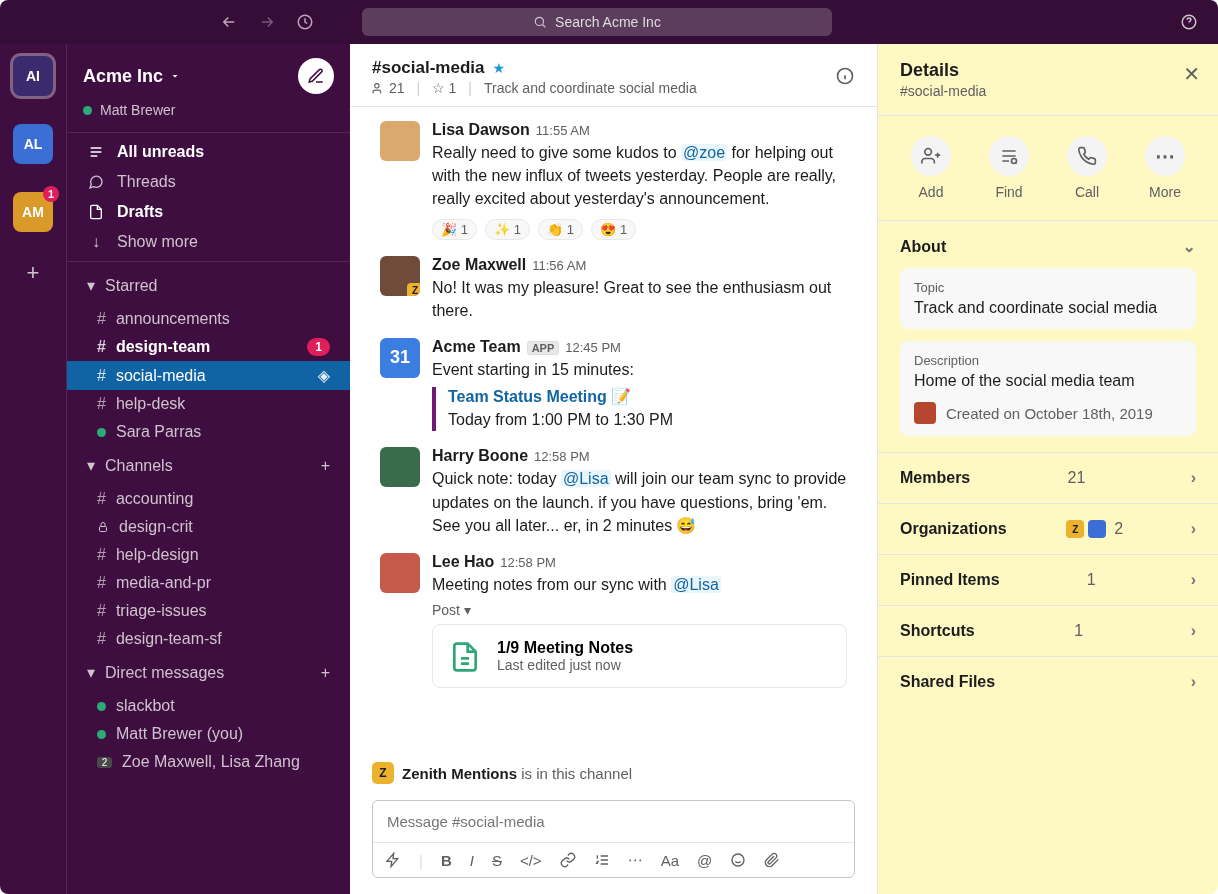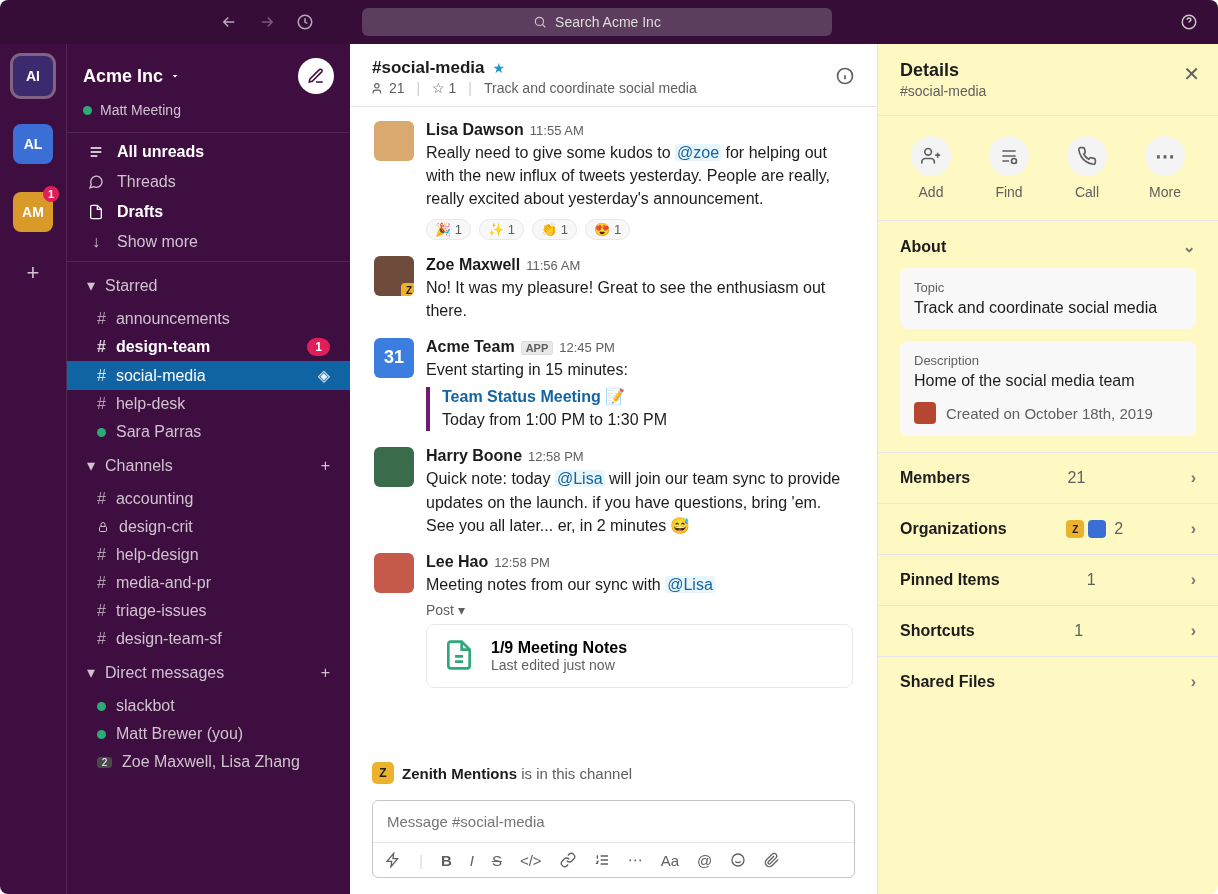--- a/index.html
+++ b/index.html
@@ -40,41 +40,41 @@
 .pill{margin-left:auto;background:#e01e5a;color:#fff;border-radius:10px;font-size:12px;font-weight:700;padding:0 8px;height:18px;line-height:18px}
 .main{flex:1;display:flex;overflow:hidden;background:#fff}
 .channel{flex:1;display:flex;flex-direction:column;border-right:1px solid #e5e5e5}
 .ch-header{padding:14px 22px 10px 22px;border-bottom:1px solid #e5e5e5;position:relative}
 .ch-title-row{display:flex;align-items:center;gap:8px}
 .ch-title{font-weight:800;font-size:17px;color:#1d1c1d}
 .star{color:#1d9bd1;font-size:14px}
 .ch-sub{color:#616061;font-size:14px;display:flex;align-items:center;gap:12px;margin-top:2px}
 .ch-sub .sep{color:#ccc}
 .info-icon{position:absolute;right:22px;top:22px;color:#616061;cursor:pointer}
-.msgs{flex:1;overflow-y:auto;padding:14px 24px}
+.msgs{flex:1;overflow-y:auto;padding:14px 30px}
 .msg{display:flex;gap:12px;margin-bottom:16px}
 .avatar{width:40px;height:40px;border-radius:6px;flex-shrink:0;display:flex;align-items:center;justify-content:center;font-weight:700;color:#fff;font-size:14px;position:relative;overflow:hidden}
 .avatar.lisa{background:#d9a970}
 .avatar.zoe{background:#6e4b3b}
 .avatar.cal{background:#3c7ee0}
 .avatar.harry{background:#3a6b4a}
 .avatar.lee{background:#c65a4a}
 .avatar.small{width:22px;height:22px;border-radius:4px;font-size:10px}
 .corner-badge{position:absolute;bottom:-3px;right:-3px;width:16px;height:16px;border-radius:4px;background:#ecb22e;color:#1d1c1d;font-size:10px;font-weight:800;display:flex;align-items:center;justify-content:center}
 .body-col{flex:1}
 .sender{font-weight:800;font-size:16px;color:#1d1c1d}
 .ts{color:#616061;font-size:13px;margin-left:6px;font-weight:400}
 .apptag{background:#e8e8e8;border:1px solid #ddd;color:#616061;font-size:11px;font-weight:700;border-radius:3px;padding:0 4px;margin-left:6px}
 .text{font-size:16px;color:#1d1c1d;line-height:1.45;margin-top:2px}
 .mention{color:#1264a3;background:#e8f5fa;border-radius:3px;padding:0 2px}
 .link{color:#1264a3}
 .reacts{display:flex;gap:8px;margin-top:8px}
 .react{border:1px solid #e8e8e8;background:#f8f8f8;border-radius:14px;padding:2px 8px;font-size:13px;color:#616061;cursor:pointer}
 .event-block{border-left:4px solid #701a75;padding-left:12px;margin-top:6px}
-.post-block{border:1px solid #e8e8e8;border-radius:8px;padding:14px 16px;display:flex;align-items:flex-start;gap:16px;margin-top:6px}
+.post-block{border:1px solid #e8e8e8;border-radius:8px;padding:14px 16px;display:flex;align-items:flex-end;gap:16px;margin-top:6px}
 .post-icon{color:#2ea879}
 .presence-line{display:flex;align-items:center;gap:8px;margin:8px 0 10px 0;font-size:15px;color:#616061}
 .z-badge{width:22px;height:22px;border-radius:5px;background:#ecb22e;color:#1d1c1d;font-weight:800;font-size:12px;display:flex;align-items:center;justify-content:center}
 .composer{border:1px solid #c6c6c6;border-radius:6px;margin:6px 22px 16px 22px}
 .composer-input{width:100%;border:none;padding:12px 14px;font-size:15px;outline:none;border-radius:6px 6px 0 0}
 .composer-tools{border-top:1px solid #e5e5e5;padding:8px 12px;display:flex;gap:18px;color:#616061;font-size:15px;align-items:center}
 .details{width:340px;background:#fef9c3;padding:0;display:flex;flex-direction:column;overflow-y:auto}
 .det-head{padding:16px 22px;border-bottom:1px solid #e5e5e5;position:relative}
 .det-title{font-weight:800;font-size:18px;color:#1d1c1d}
 .det-sub{color:#616061;font-size:14px;margin-top:2px}
@@ -163,21 +163,21 @@
             </svg>
         </span>
         <span class="compose-btn">
           <svg width="18" height="18" viewBox="0 0 24 24" fill="none" stroke="currentColor" stroke-width="2">
               <path d="M12 20h9M16.5 3.5a2.1 2.1 0 1 1 3 3L7 19l-4 1 1-4Z"></path>
             </svg>
         </span>
       </div>
       <div class="ws-user">
         <span class="presence"></span>
-        <span>Matt Meeting</span>
+        <span>Matt Brewer</span>
       </div>
       <div class="sb-sep"></div>
 
       <div class="sb-item bold">
         <span class="icon">
           <svg width="16" height="16" viewBox="0 0 24 24" fill="none" stroke="currentColor" stroke-width="2">
               <path d="M4 6h16M4 12h16M4 18h10"></path>
             </svg>
         </span>
         <span>All unreads</span>

